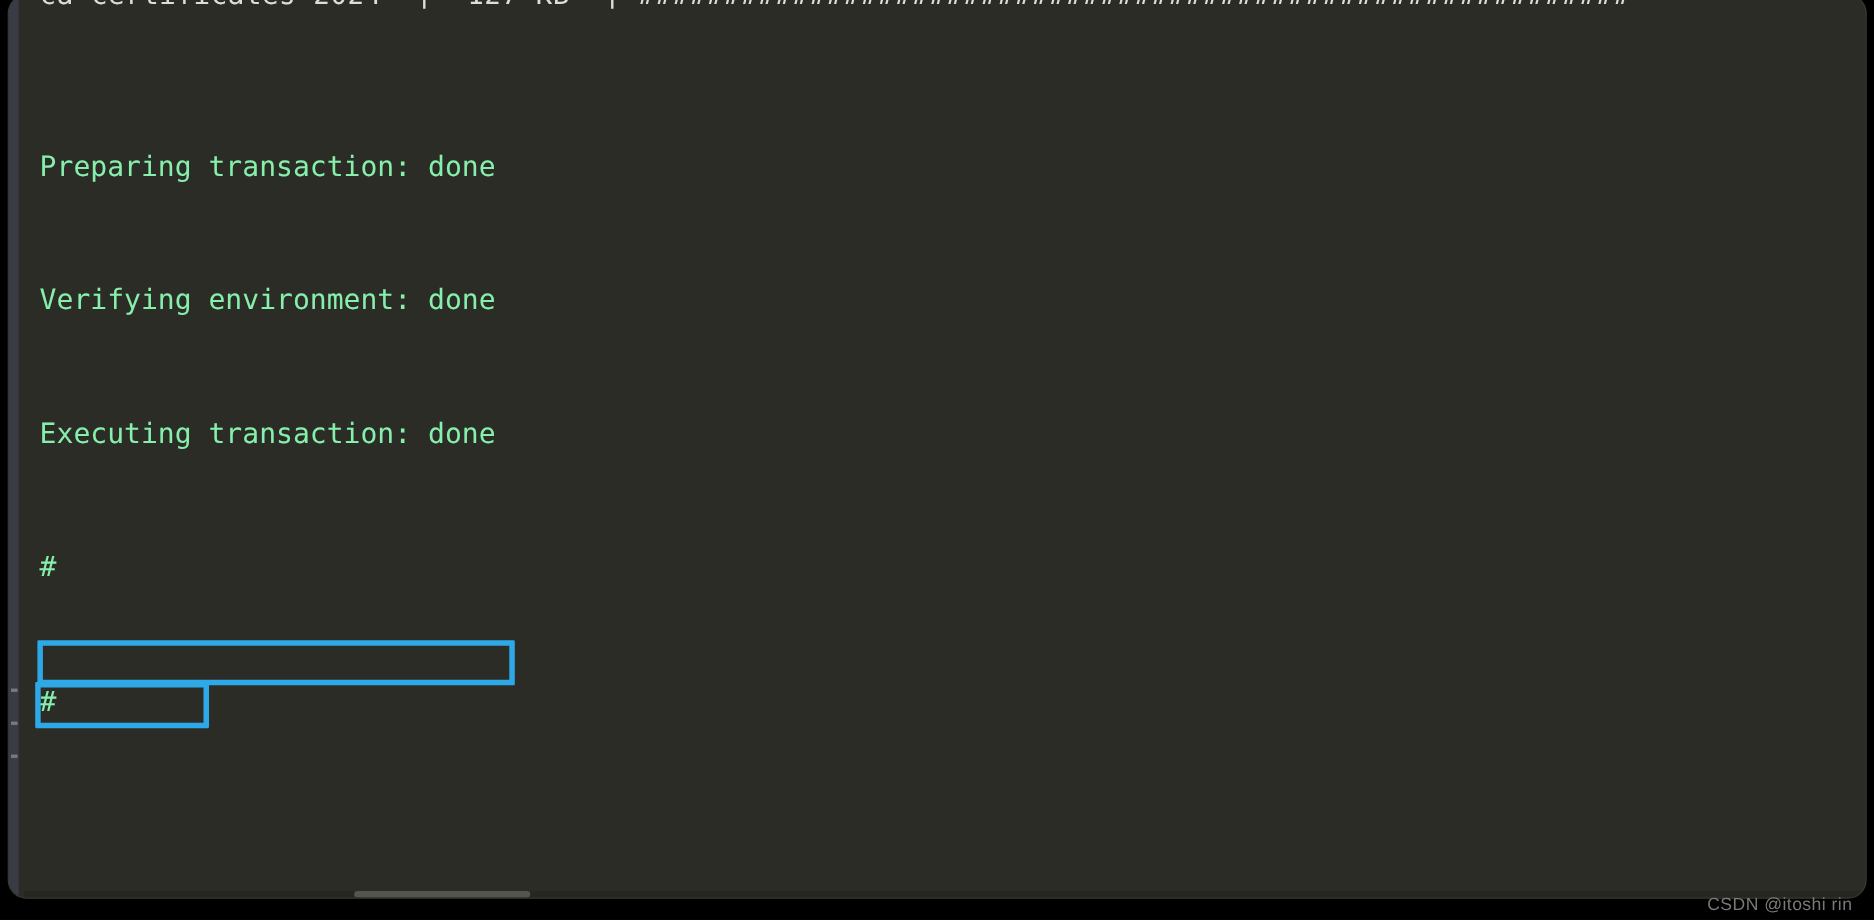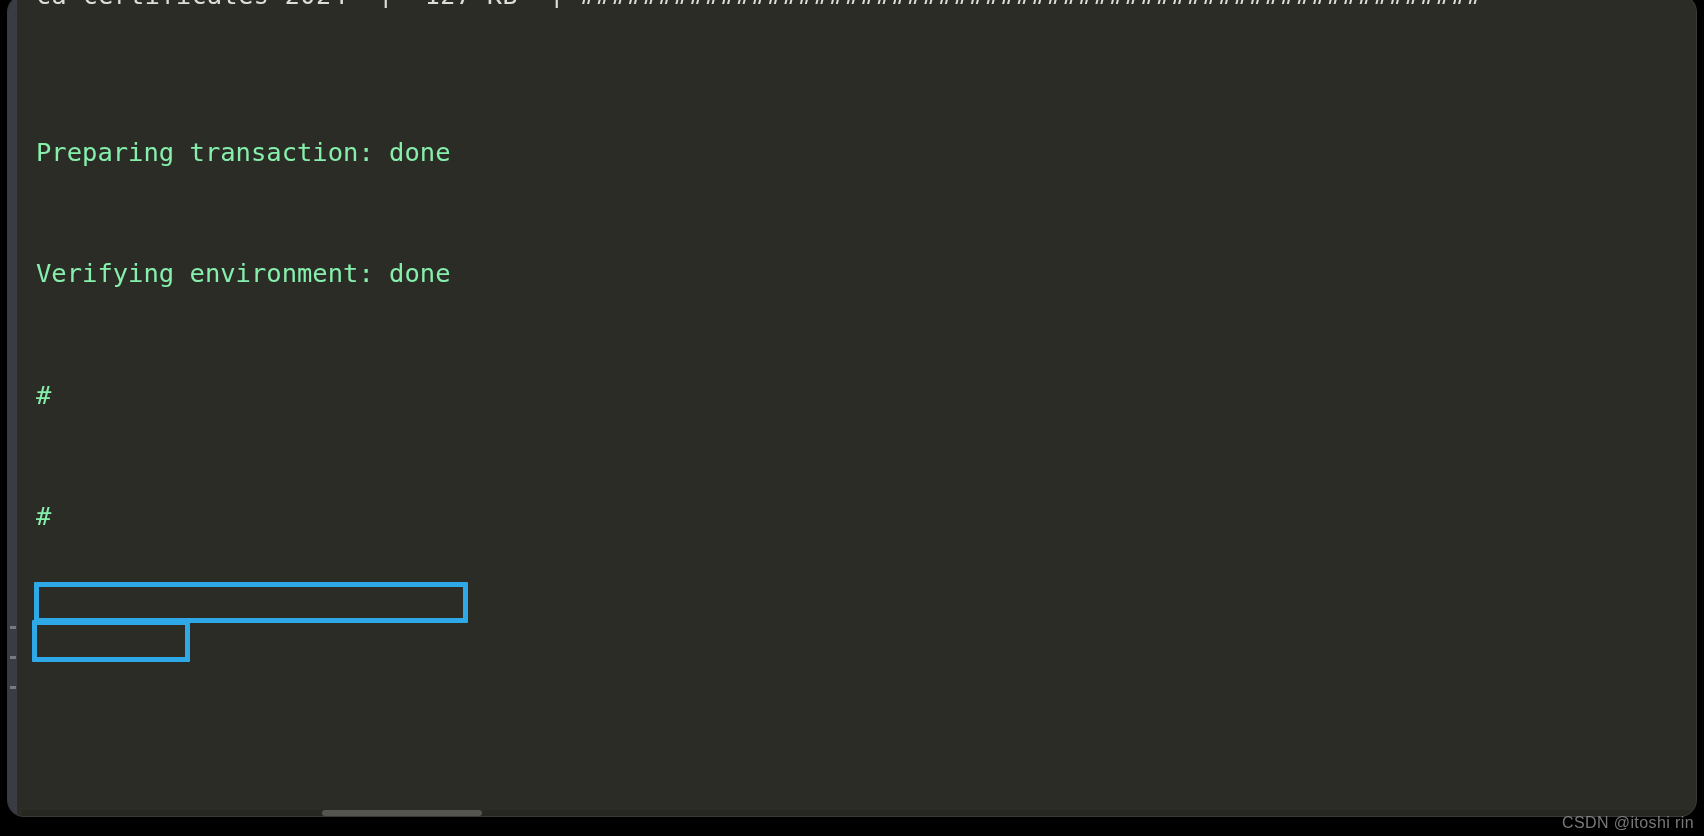--- a/index.html
+++ b/index.html
@@ -135,21 +135,21 @@
     left: 2px;
     width: 6px;
     height: 3px;
     background: #8d8f98;
     opacity: 0.75;
   }
 
   
   #watermark {
     position: absolute;
-    right: 10px;
+    right: 20px;
     bottom: 4px;
     color: #8e8e8e;
     font-family: "Liberation Sans", sans-serif;
     font-size: 16px;
     letter-spacing: 0.4px;
     opacity: 0.85;
   }
 </style>
 </head>
 <body>
@@ -164,20 +164,21 @@
       <div id="left-gutter-inner"></div>
       <div class="gutter-mark" style="top:630px;"></div>
       <div class="gutter-mark" style="top:660px;"></div>
       <div class="gutter-mark" style="top:690px;"></div>
     </div>
 
     <div id="term-text">
 
       <div class="line c-plain">Preparing transaction: done</div>
       <div class="line c-plain">Verifying environment: done</div>
+      <div class="line c-plain">Executing transaction: done</div>
       <div class="line c-plain">#</div>
       <div class="line c-plain">#</div>
       
       
       
       
       
 
       
       

